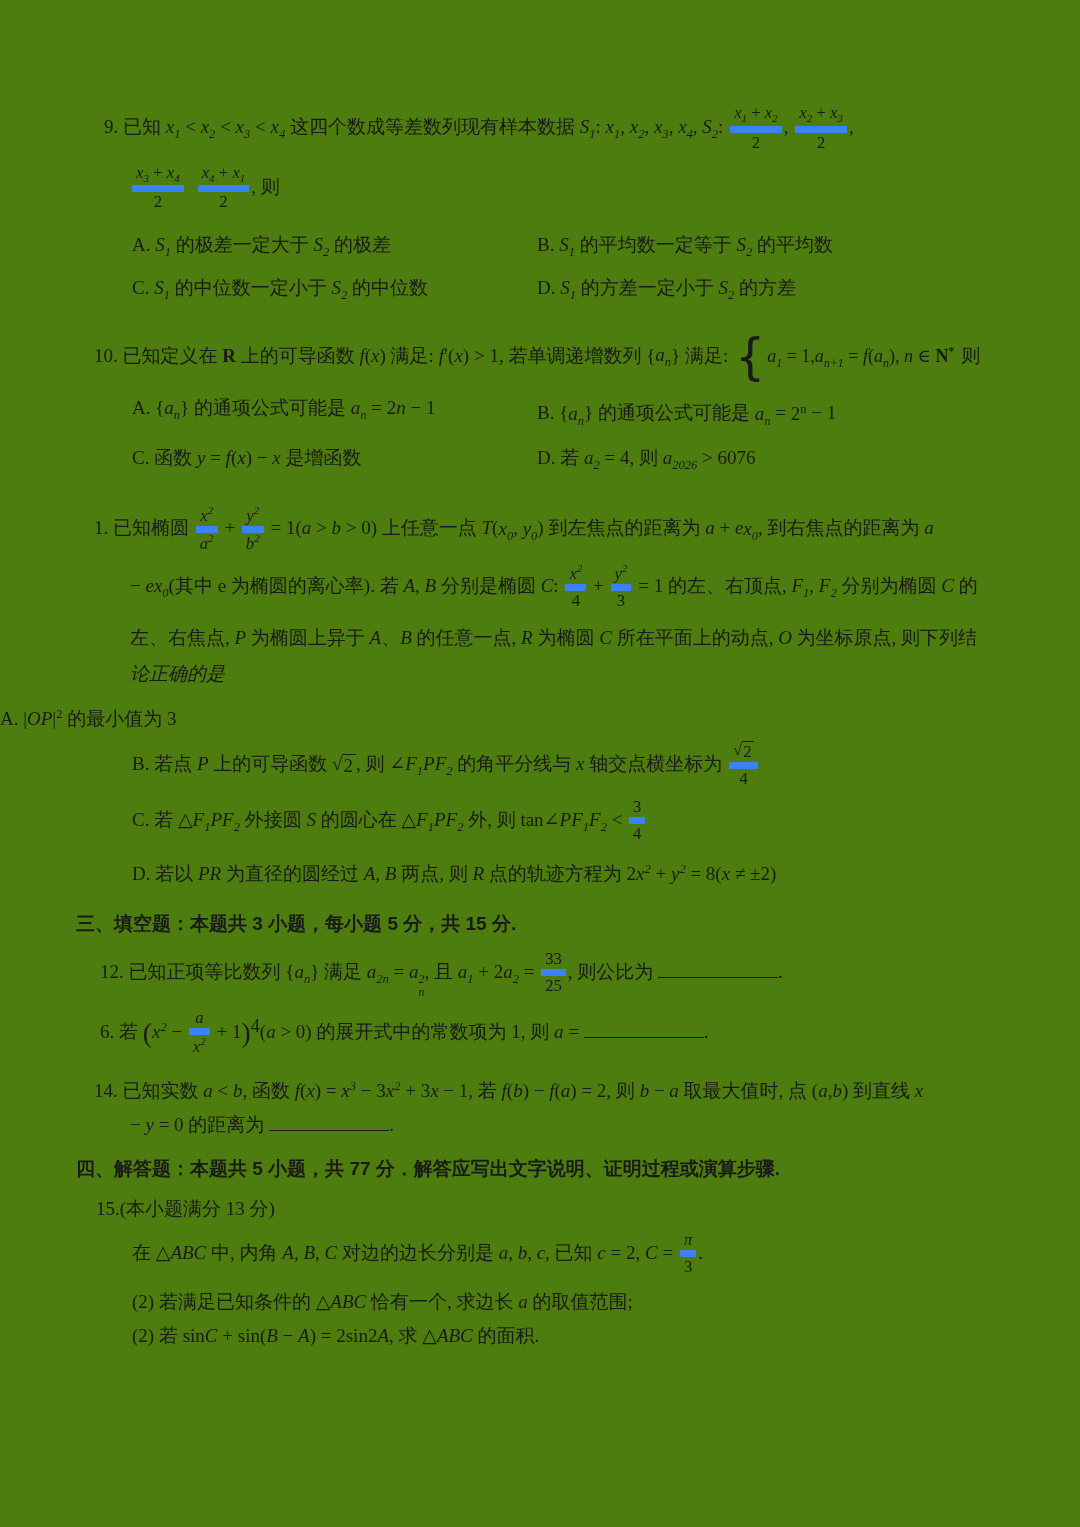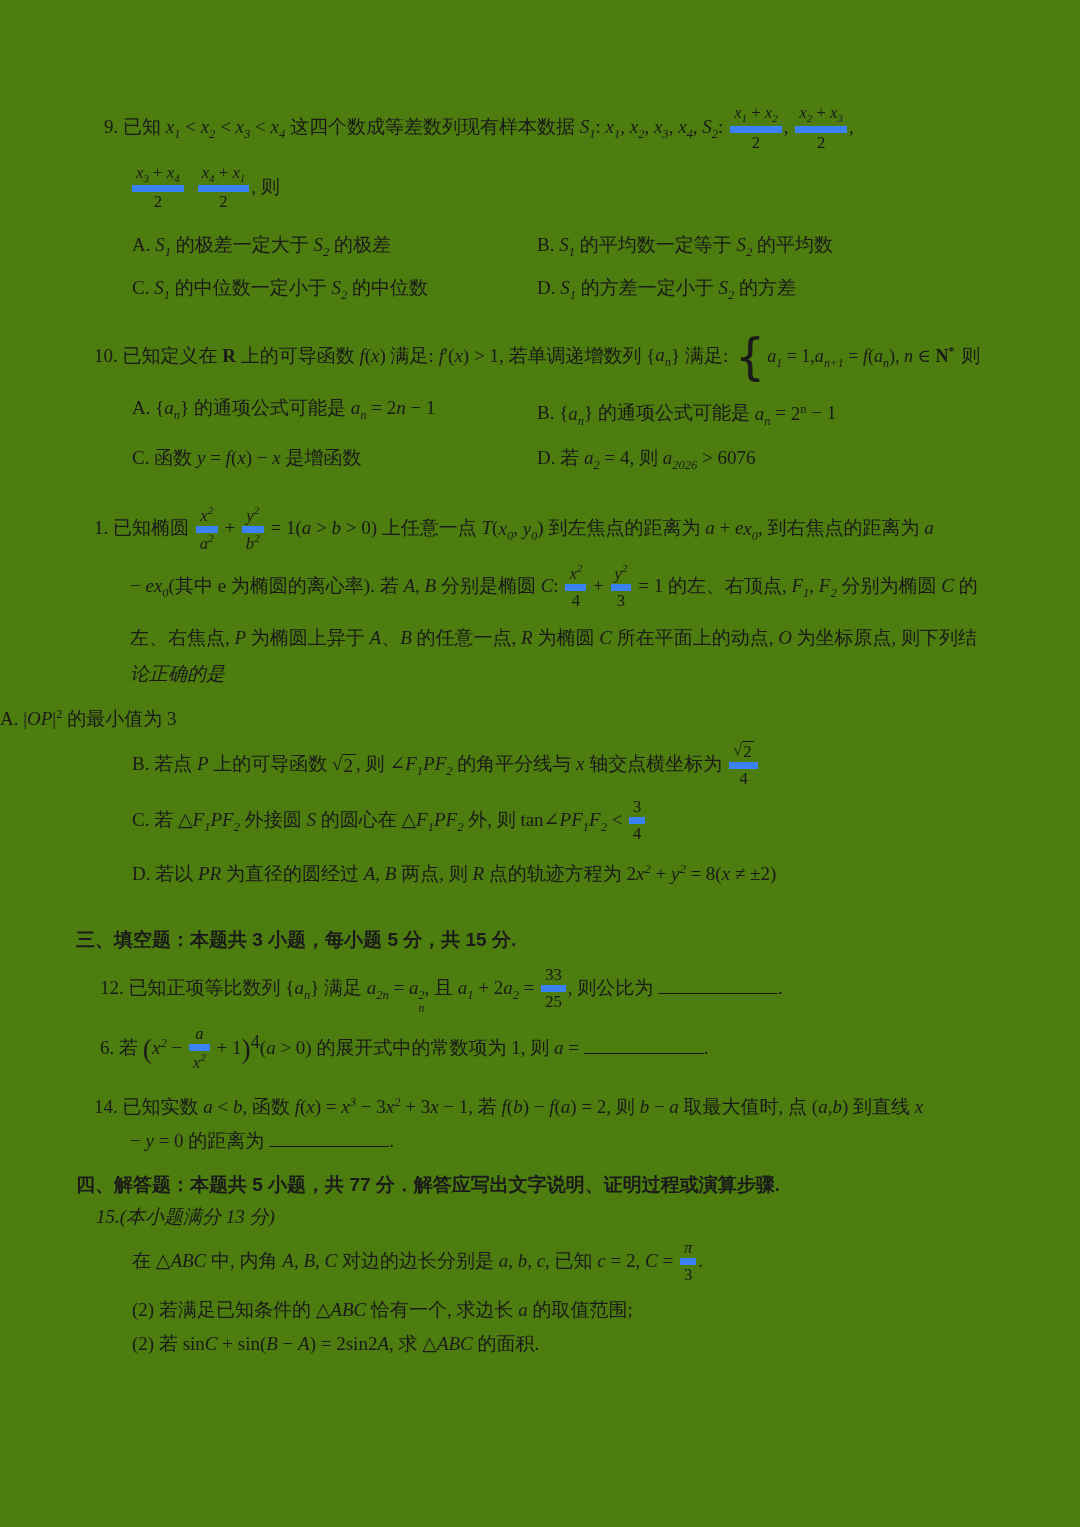--- a/index.html
+++ b/index.html
@@ -89,36 +89,36 @@
               <span class="rad">√</span>
               <span class="radicand"><span class="mt0">2</span></span>
             </span></span>
           <span class="den"><span class="mt0">4</span></span>
         </span></div>
       <div class="row" style="margin-left: 132px; margin-top: 8px;"><span class="mt0">C. 若 △</span><span class="mi">F<sub>1</sub></span><span class="mi">P</span><span class="mi">F<sub>2</sub></span><span class="mt0"> 外接圆 </span><span class="mi">S</span><span class="mt0"> 的圆心在 △</span><span class="mi">F<sub>1</sub></span><span class="mi">P</span><span class="mi">F<sub>2</sub></span><span class="mt0"> 外, 则 tan∠</span><span class="mi">P</span><span class="mi">F<sub>1</sub></span><span class="mi">F<sub>2</sub></span><span class="mt0"> &lt; </span><span class="frac">
           <span class="num"><span class="mt0">3</span></span>
           <span class="den"><span class="mt0">4</span></span>
         </span></div>
       <div class="row" style="margin-left: 132px; margin-top: 8px;"><span class="mt0">D. 若以 </span><span class="mi">PR</span><span class="mt0"> 为直径的圆经过 </span><span class="mi">A</span><span class="mt0">, </span><span class="mi">B</span><span class="mt0"> 两点, 则 </span><span class="mi">R</span><span class="mt0"> 点的轨迹方程为 2</span><span class="mi">x<sup>2</sup></span><span class="mt0"> + </span><span class="mi">y<sup>2</sup></span><span class="mt0"> = 8(</span><span class="mi">x</span><span class="mt0"> ≠ ±2)</span></div>
-      <div class="row heading" style="margin-left: 76px; margin-top: 34px;"><span class="mt0">三、填空题：本题共 3 小题，每小题 5 分，共 15 分.</span></div>
+      <div class="row heading" style="margin-left: 76px; margin-top: 18px;"><span class="mt0">三、填空题：本题共 3 小题，每小题 5 分，共 15 分.</span></div>
       <div class="row" style="margin-left: 100px; margin-top: 10px;"><span class="mt0">12. 已知正项等比数列 {</span><span class="mi">a<sub>n</sub></span><span class="mt0">} 满足 </span><span class="mi">a<sub>2n</sub></span><span class="mt0"> = </span><span class="mi">a<span class="supsub">
             <span class="ss-sup">2</span>
             <span class="ss-sub">n</span>
           </span></span><span class="mt0">, 且 </span><span class="mi">a<sub>1</sub></span><span class="mt0"> + 2</span><span class="mi">a<sub>2</sub></span><span class="mt0"> = </span><span class="frac">
           <span class="num"><span class="mt0">33</span></span>
           <span class="den"><span class="mt0">25</span></span>
         </span><span class="mt0">, 则公比为 </span><span class="blank" style="width: 120px;"></span><span class="mt0">.</span></div>
       <div class="row" style="margin-left: 100px; margin-top: 10px;"><span class="mt0">6. 若 </span><span class="big">(</span><span class="mi">x<sup>2</sup></span><span class="mt0"> − </span><span class="frac">
           <span class="num"><span class="mi">a</span></span>
           <span class="den"><span class="mi">x<sup>2</sup></span></span>
         </span><span class="mt0"> + 1</span><span class="big">)<sup>4</sup></span><span class="mt0">(</span><span class="mi">a</span><span class="mt0"> &gt; 0) 的展开式中的常数项为 1, 则 </span><span class="mi">a</span><span class="mt0"> = </span><span class="blank" style="width: 120px;"></span><span class="mt0">.</span></div>
       <div class="row" style="margin-left: 94px; margin-top: 12px;"><span class="mt0">14. 已知实数 </span><span class="mi">a</span><span class="mt0"> &lt; </span><span class="mi">b</span><span class="mt0">, 函数 </span><span class="mi">f</span><span class="mt0">(</span><span class="mi">x</span><span class="mt0">) = </span><span class="mi">x<sup>3</sup></span><span class="mt0"> − 3</span><span class="mi">x<sup>2</sup></span><span class="mt0"> + 3</span><span class="mi">x</span><span class="mt0"> − 1, 若 </span><span class="mi">f</span><span class="mt0">(</span><span class="mi">b</span><span class="mt0">) − </span><span class="mi">f</span><span class="mt0">(</span><span class="mi">a</span><span class="mt0">) = 2, 则 </span><span class="mi">b</span><span class="mt0"> − </span><span class="mi">a</span><span class="mt0"> 取最大值时, 点 (</span><span class="mi">a</span><span class="mt0">,</span><span class="mi">b</span><span class="mt0">) 到直线 </span><span class="mi">x</span></div>
       <div class="row" style="margin-left: 130px; margin-top: 2px;"><span class="mt0">− </span><span class="mi">y</span><span class="mt0"> = 0 的距离为 </span><span class="blank" style="width: 120px;"></span><span class="mt0">.</span></div>
       <div class="row heading" style="margin-left: 76px; margin-top: 12px;"><span class="mt0">四、解答题：本题共 5 小题，共 77 分．解答应写出文字说明、证明过程或演算步骤.</span></div>
-      <div class="row" style="margin-left: 96px; margin-top: 0; font-style: italic;"><span class="mt0">15.(本小题满分 13 分)</span></div>
+      <div class="row" style="margin-left: 96px; margin-top: 8px;"><span class="mt0">15.(本小题满分 13 分)</span></div>
       <div class="row" style="margin-left: 132px; margin-top: 6px;"><span class="mt0">在 △</span><span class="mi">ABC</span><span class="mt0"> 中, 内角 </span><span class="mi">A</span><span class="mt0">, </span><span class="mi">B</span><span class="mt0">, </span><span class="mi">C</span><span class="mt0"> 对边的边长分别是 </span><span class="mi">a</span><span class="mt0">, </span><span class="mi">b</span><span class="mt0">, </span><span class="mi">c</span><span class="mt0">, 已知 </span><span class="mi">c</span><span class="mt0"> = 2, </span><span class="mi">C</span><span class="mt0"> = </span><span class="frac">
           <span class="num"><span class="mi">π</span></span>
           <span class="den"><span class="mt0">3</span></span>
         </span><span class="mt0">.</span></div>
       <div class="row" style="margin-left: 132px; margin-top: 8px;"><span class="mt0">(2) 若满足已知条件的 △</span><span class="mi">ABC</span><span class="mt0"> 恰有一个, 求边长 </span><span class="mi">a</span><span class="mt0"> 的取值范围;</span></div>
       <div class="row" style="margin-left: 132px; margin-top: 2px;"><span class="mt0">(2) 若 sin</span><span class="mi">C</span><span class="mt0"> + sin(</span><span class="mi">B</span><span class="mt0"> − </span><span class="mi">A</span><span class="mt0">) = 2sin2</span><span class="mi">A</span><span class="mt0">, 求 △</span><span class="mi">ABC</span><span class="mt0"> 的面积.</span></div>
     </div>
 </div>
 
 </body></html>

